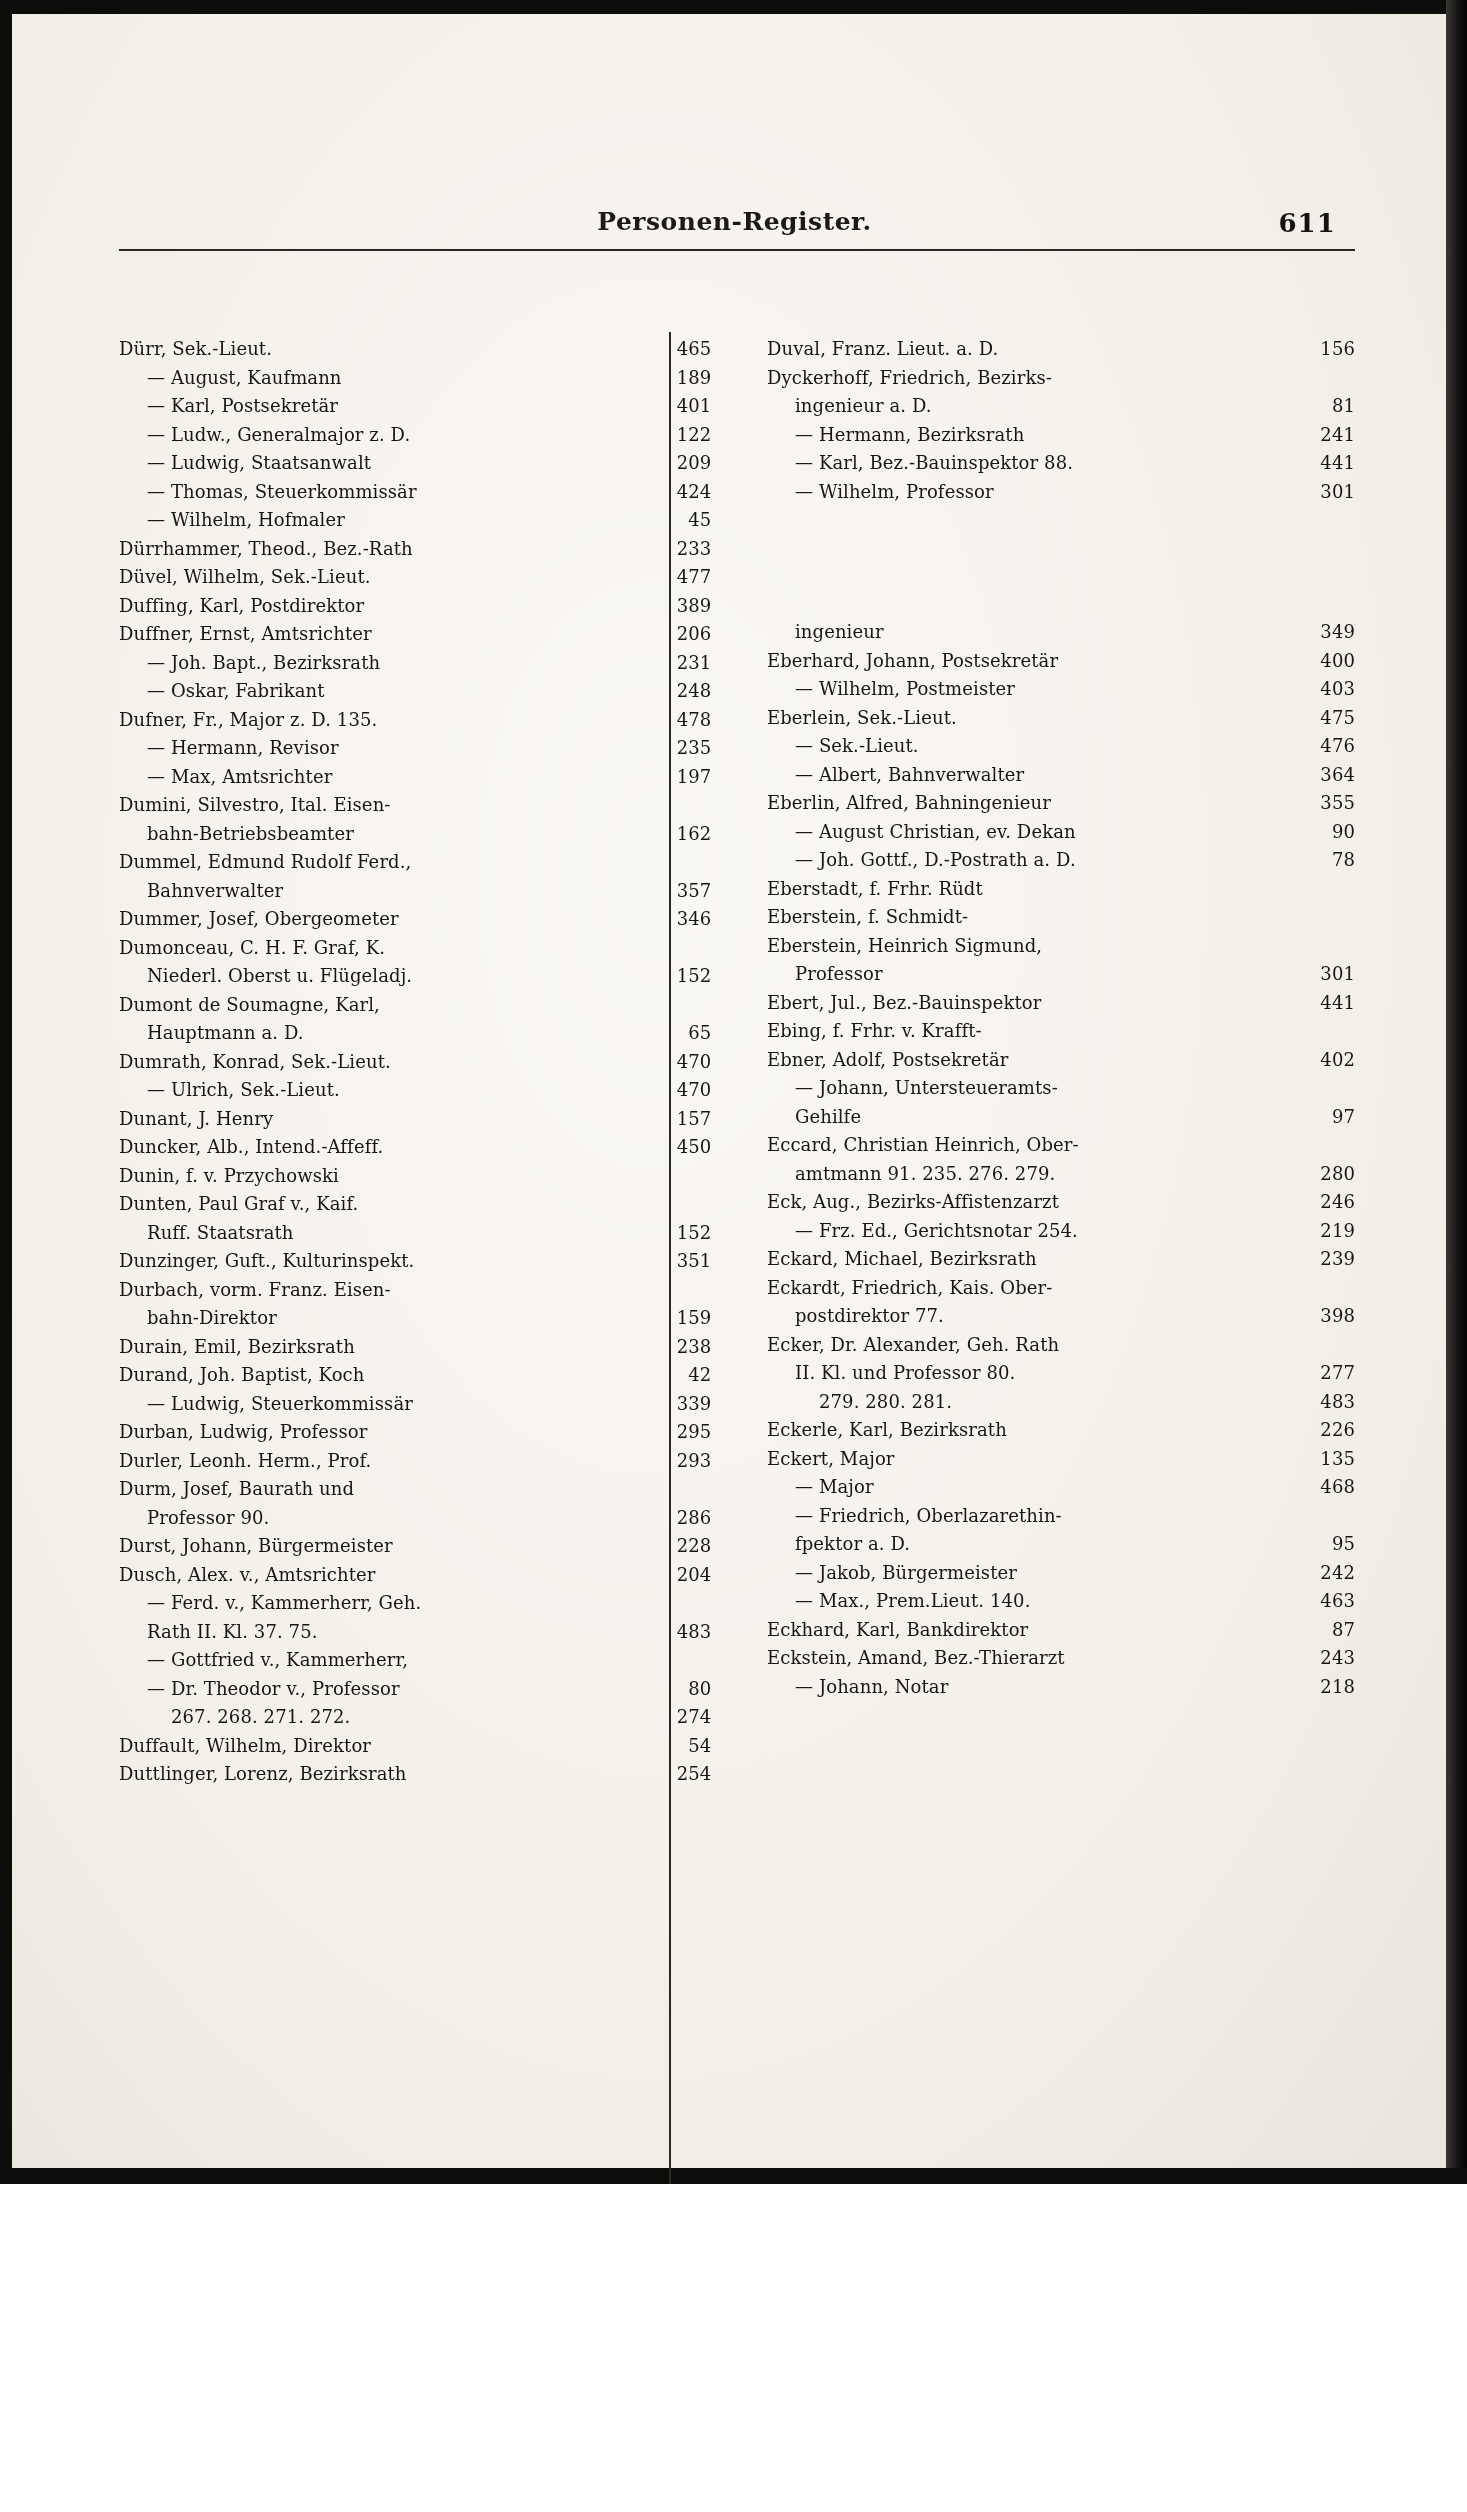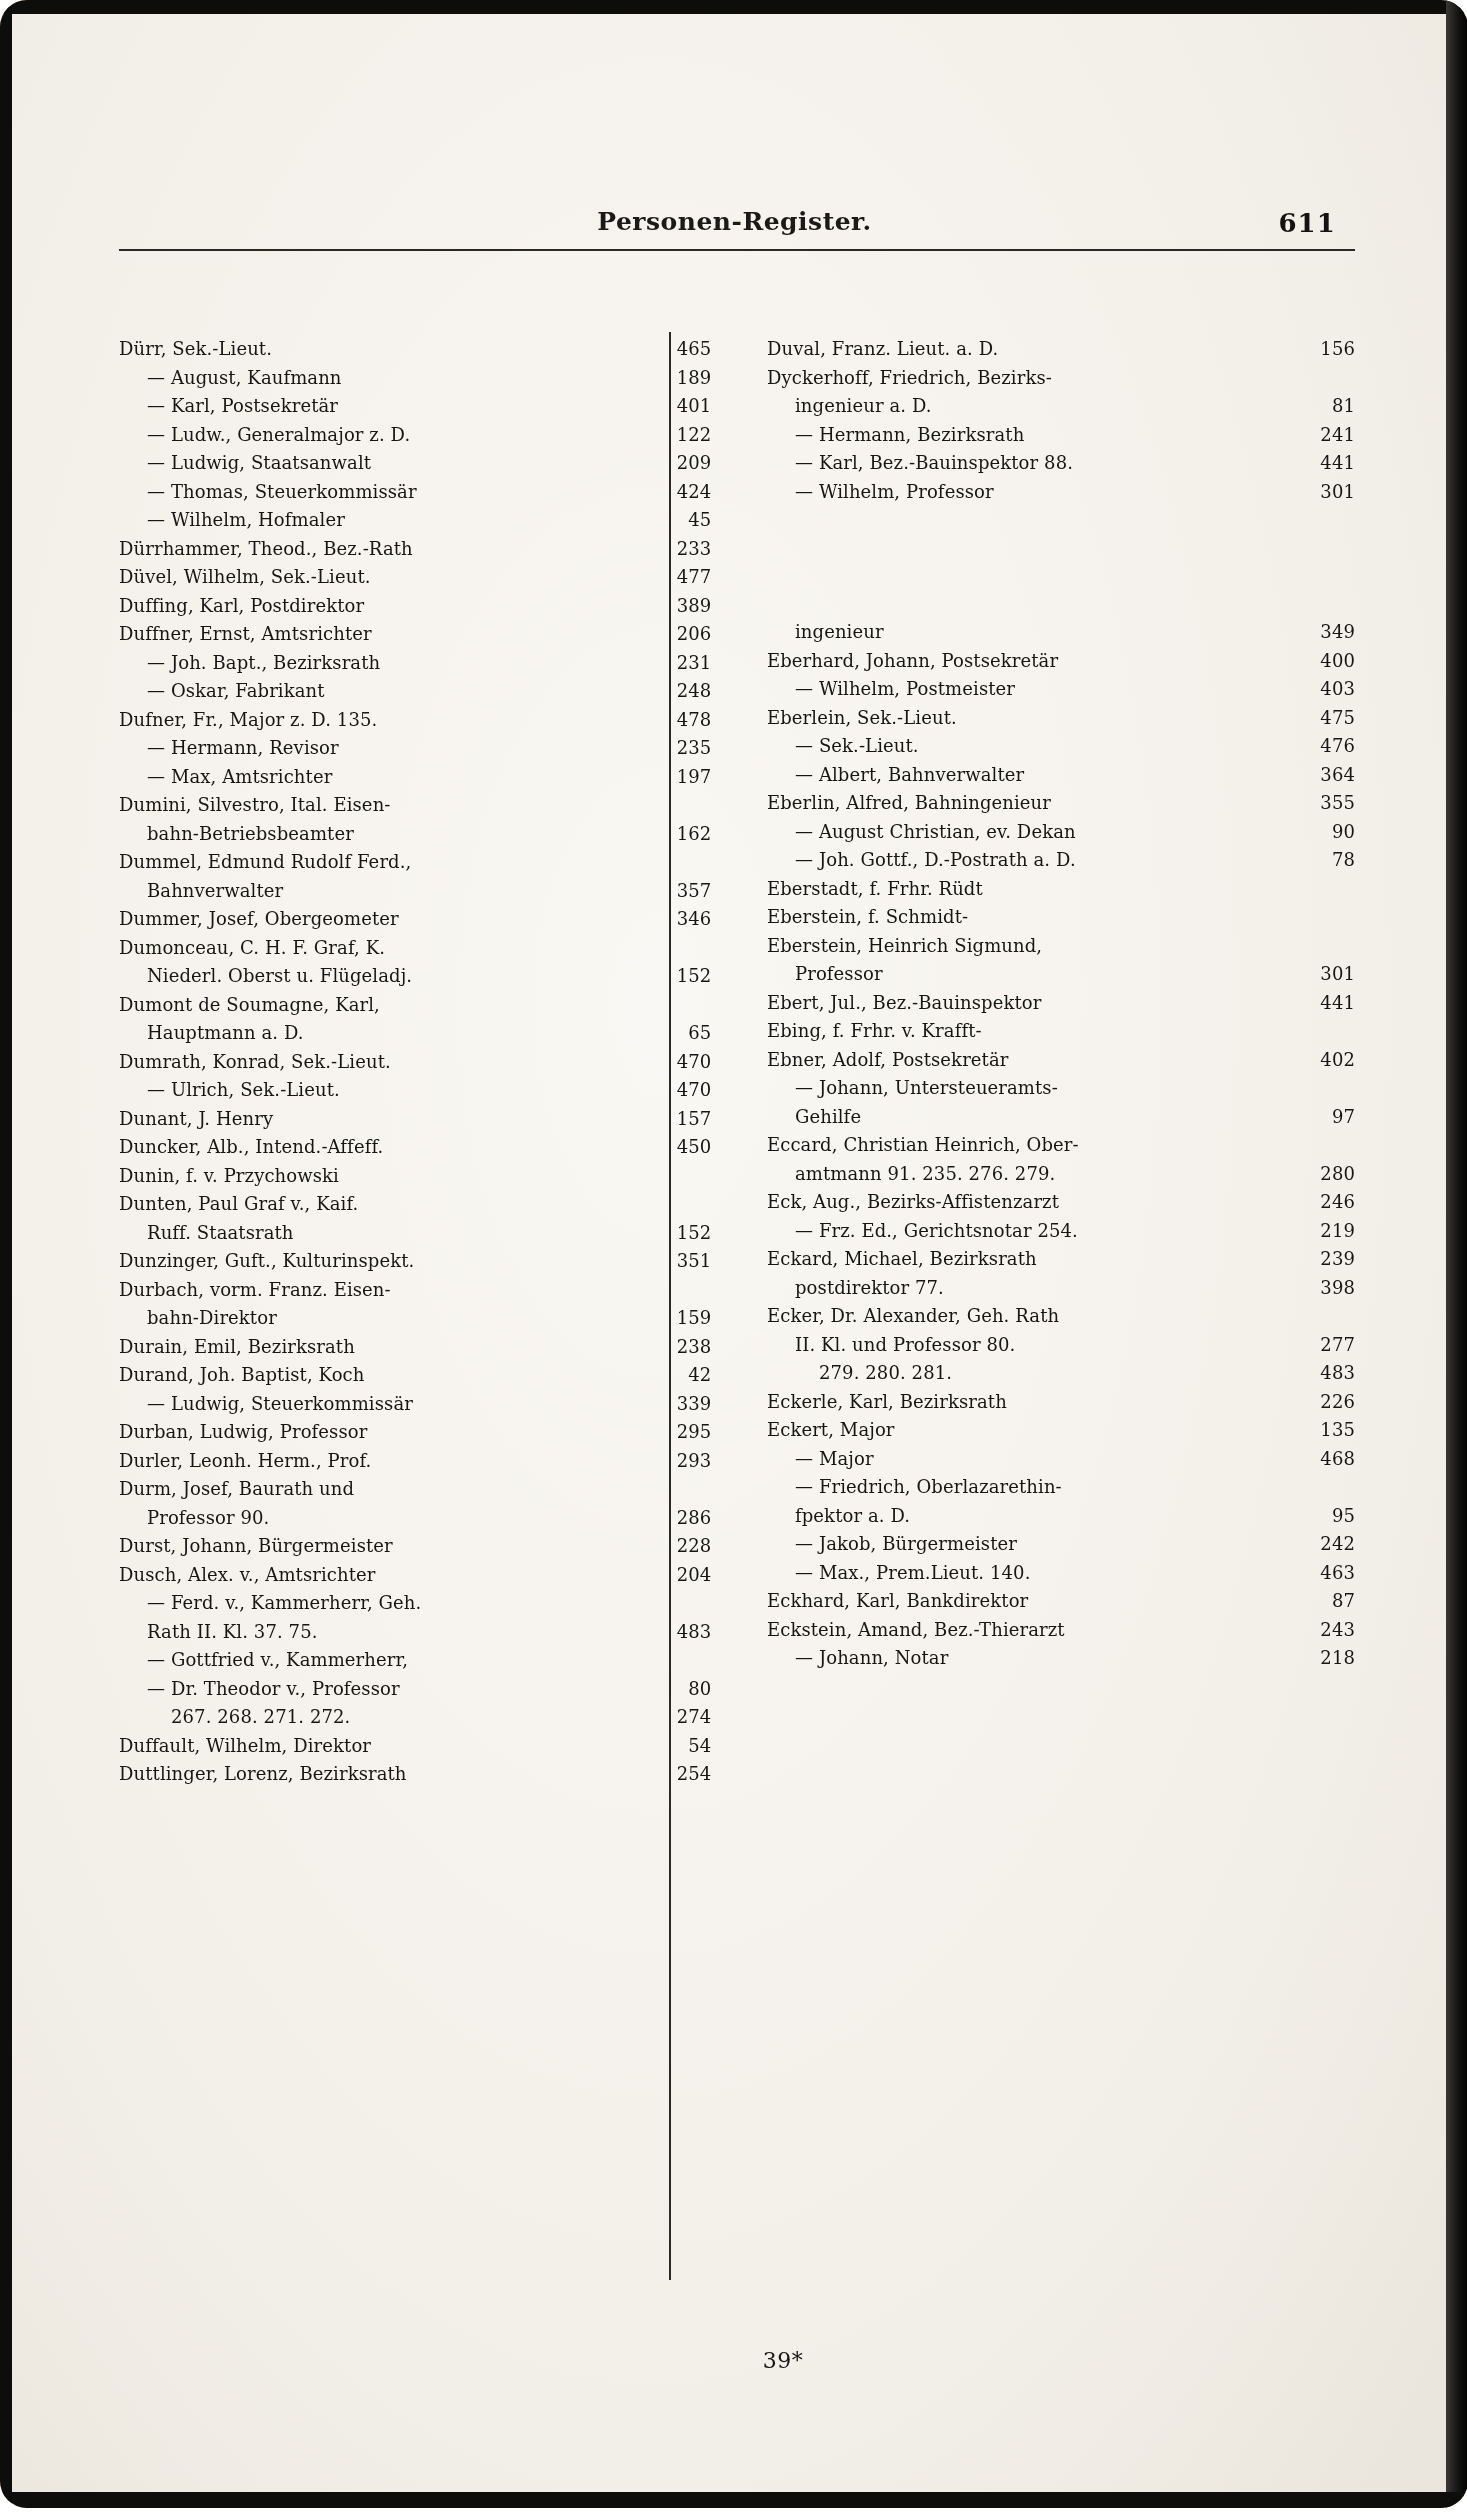--- a/index.html
+++ b/index.html
@@ -6,24 +6,23 @@
     margin: 0;
     padding: 0;
     background: #fff;
   }
   body {
     font-family: "DejaVu Serif", serif;
   }
   .page {
     position: relative;
     width: 1468px;
-    height: 2508px;
+    height: 2184px;
     background: #fdba74;
     overflow: hidden;
-    border-radius: 27px;
   }
   
   .scan-edge-top {
     position: absolute;
     top: 0; left: 0; right: 0;
     height: 14px;
     background: #0d0d0c;
   }
   .scan-edge-left {
     position: absolute;
@@ -507,20 +506,24 @@
               <span class="pg">246</span>
             </div>
             <div class="entry indent-1">
               <span class="txt">— Frz. Ed., Gerichtsnotar 254.</span>
               <span class="pg">219</span>
             </div>
             <div class="entry">
               <span class="txt">Eckard, Michael, Bezirksrath</span>
               <span class="pg">239</span>
             </div>
+            <div class="entry">
+              <span class="txt">Eckardt, Friedrich, Kais. Ober-</span>
+              <span class="pg"></span>
+            </div>
             <div class="entry indent-1">
               <span class="txt">postdirektor                    77.</span>
               <span class="pg">398</span>
             </div>
             <div class="entry">
               <span class="txt">Ecker, Dr. Alexander, Geh. Rath</span>
               <span class="pg"></span>
             </div>
             <div class="entry indent-1">
               <span class="txt">II. Kl. und Professor 80.</span>

